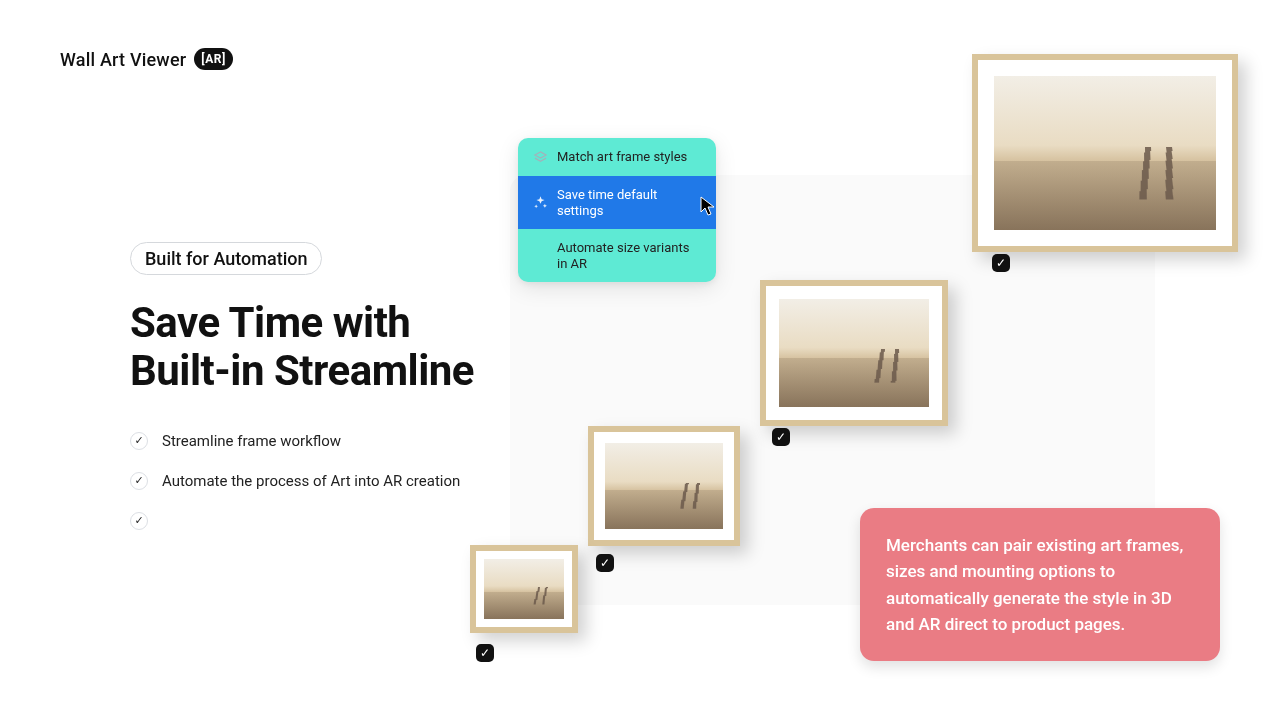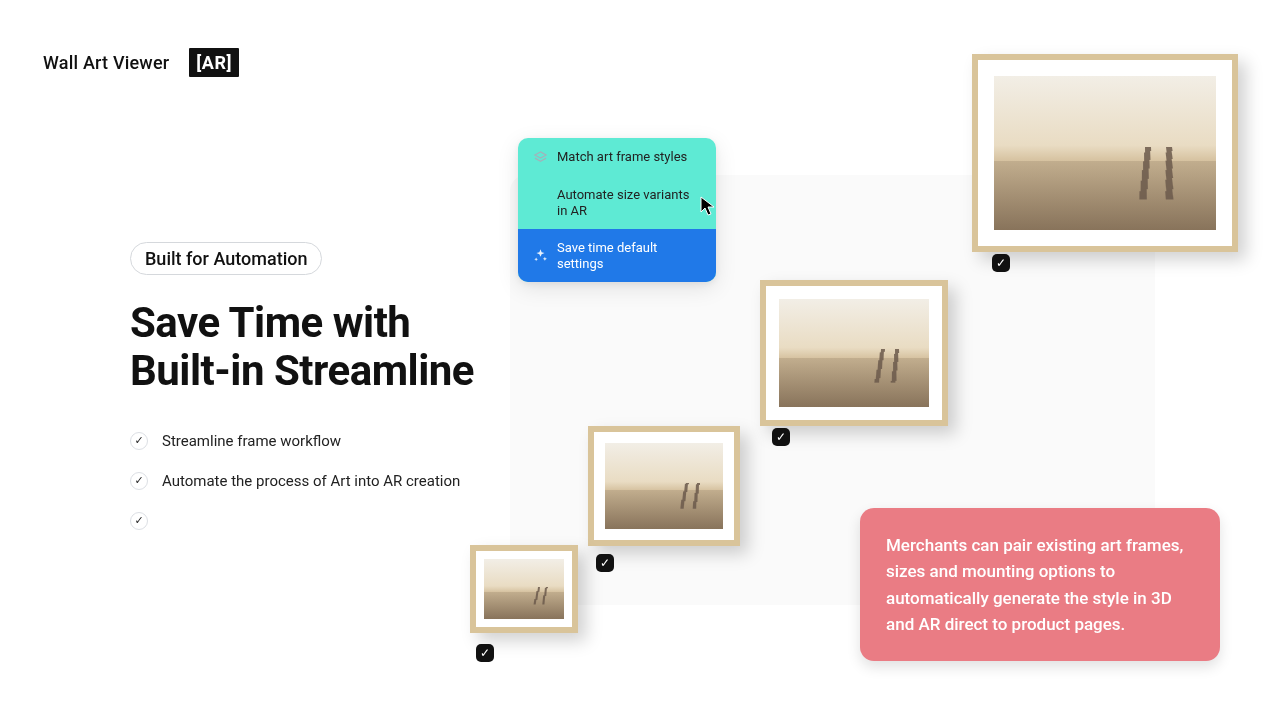--- a/index.html
+++ b/index.html
@@ -9,33 +9,33 @@
     height: 720px;
     background: #fff;
     position: relative;
     overflow: hidden;
     color: #111;
   }
 
   
   .logo {
     position: absolute;
-    left: 43px;
+    left: 60px;
     top: 48px;
     display: flex;
     align-items: center;
-    gap: 20px;
+    gap: 8px;
   }
   .logo-text { font-size: 18px; font-weight: 500; letter-spacing: 0.2px; }
   .logo-badge {
     background: #111;
     color: #fff;
-    border-radius: 1px;
+    border-radius: 12px;
     padding: 4px 7px;
-    font-size: 18px;
+    font-size: 12px;
     font-weight: 700;
     letter-spacing: 0.5px;
   }
 
   
   .backdrop {
     position: absolute;
     left: 510px;
     top: 175px;
     width: 645px;
@@ -236,34 +236,34 @@
 <div class="menu">
   <div class="menu-item">
     <span class="menu-icon">
       <svg viewBox="0 0 24 24" width="15" height="15" fill="none" stroke="currentColor" stroke-width="2">
           <path d="M12 3l9 5-9 5-9-5 9-5z"></path>
           <path d="M3 13l9 5 9-5"></path>
         </svg>
     </span>
     <span>Match art frame styles</span>
   </div>
-  <div class="menu-item">
-    <span class="menu-icon" style="visibility:hidden;">
-      <svg viewBox="0 0 24 24" width="15" height="15"></svg>
-    </span>
-    <span>Automate size variants in AR</span>
-  </div>
   <div class="menu-item selected">
     <span class="menu-icon">
       <svg viewBox="0 0 24 24" width="15" height="15" fill="currentColor">
           <path d="M12 2l1.8 4.7L18.5 8l-4.7 1.8L12 14l-1.8-4.2L5.5 8l4.7-1.3L12 2zM5 15l.9 2.1L8 18l-2.1.9L5 21l-.9-2.1L2 18l2.1-.9L5 15zM19 14l1 2.3 2.3 1-2.3 1L19 20.5l-1-2.2-2.3-1 2.3-1 1-2.3z"></path>
         </svg>
     </span>
     <span>Save time default settings</span>
   </div>
+  <div class="menu-item">
+    <span class="menu-icon" style="visibility:hidden;">
+      <svg viewBox="0 0 24 24" width="15" height="15"></svg>
+    </span>
+    <span>Automate size variants in AR</span>
+  </div>
 </div>
 
 <div class="cursor">
   <svg width="18" height="20" viewBox="0 0 18 20">
       <path d="M1 1l0 15 4-4 3 7 3-1-3-7 6 0z" fill="#000" stroke="#fff" stroke-width="1"></path>
     </svg>
 </div>
 
 <div class="frame sz4">
     <div class="mat">

